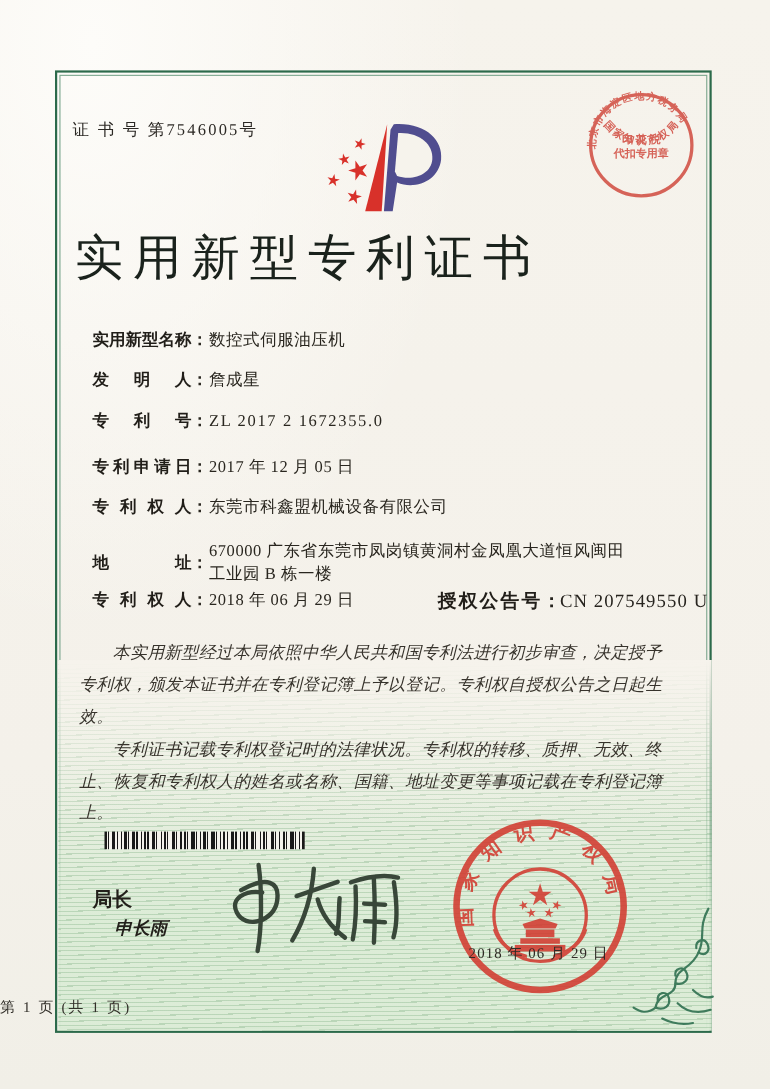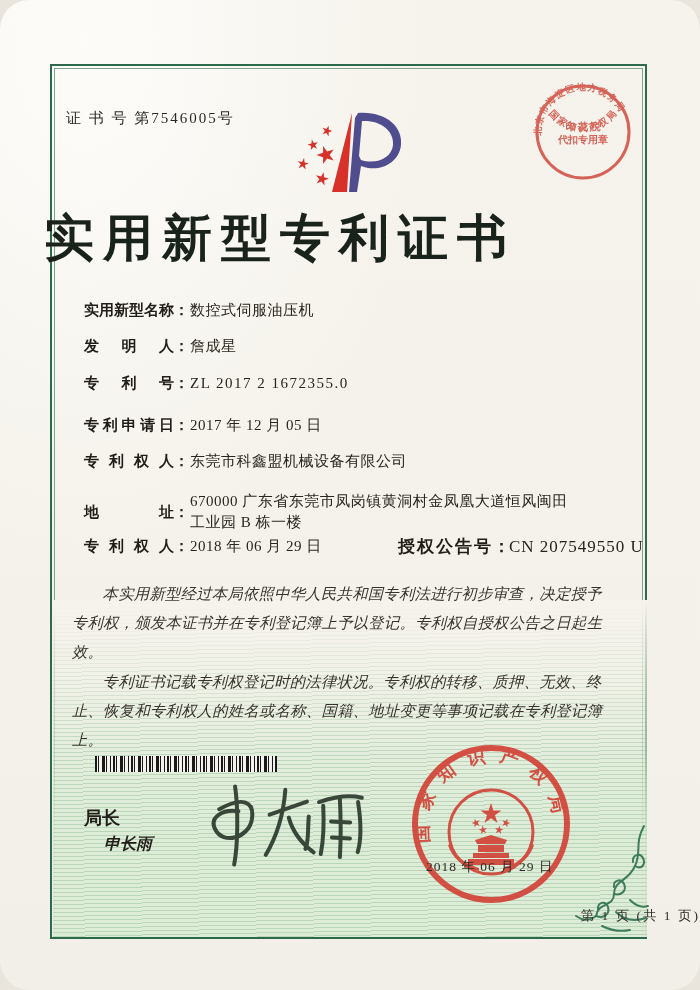--- a/index.html
+++ b/index.html
@@ -1,31 +1,31 @@
 <!DOCTYPE html>
 <html><head>
 <meta charset="utf-8">
 <style>
   html,body{margin:0;padding:0;background:#e9e5dc;}
   .page{position:relative;width:700px;height:990px;margin:0 auto;overflow:hidden;
     background:radial-gradient(ellipse at 12% 4%, #fdfcf9 0%, rgba(253,252,249,0) 40%),
                linear-gradient(180deg,#f6f3ec 0%,#f4f1ea 70%,#f1efe7 100%);
-    font-family:"Liberation Serif","DejaVu Serif",serif;color:#27241f;border-radius:29px;}
+    font-family:"Liberation Serif","DejaVu Serif",serif;color:#27241f;}
   .frame{position:absolute;left:50px;top:64px;width:597px;height:875px;
     border:2.5px solid #2c6a4b;box-sizing:border-box;}
   .frame-inner{position:absolute;left:2px;top:2px;right:2px;bottom:2px;
     border:1.5px solid #7ba68d;}
   .guilloche{position:absolute;left:53px;top:600px;width:594px;height:337px;z-index:1;
     background:
       linear-gradient(180deg, rgba(246,243,236,1) 0%, rgba(246,243,236,0) 45%),
       repeating-linear-gradient(179deg, rgba(106,162,112,0.30) 0px, rgba(106,162,112,0.30) 1px, rgba(255,255,255,0) 1px, rgba(255,255,255,0) 4px),
       linear-gradient(180deg, rgba(228,241,224,0.1) 0%, rgba(219,236,214,0.95) 70%);}
   .cert-no{position:absolute;left:66px;top:109px;font-size:15px;letter-spacing:2px;color:#2c2925;z-index:2;}
-  .title{position:absolute;left:0;width:560px;top:205px;text-align:center;font-size:50px;
-    font-weight:bold;letter-spacing:9px;color:#1a221c;z-index:2;}
+  .title{position:absolute;left:0;width:560px;top:205px;text-align:center;font-size:44px;
+    font-weight:normal;letter-spacing:9px;color:#1a221c;z-index:2;}
   .logo{position:absolute;left:280px;top:100px;z-index:2;}
   .field-row{position:absolute;left:84px;display:flex;align-items:center;font-size:15px;
     color:#29261f;z-index:2;line-height:21px;}
   .field-label{display:inline-block;width:90px;text-align:justify;text-align-last:justify;
     font-weight:600;color:#211e19;}
   .field-colon{width:16px;font-weight:600;}
   .field-value{letter-spacing:0.5px;white-space:pre-line;max-width:430px;}
   .grant-no{position:absolute;left:398px;display:flex;font-size:17px;z-index:2;line-height:21px;}
   .grant-no .field-label{width:auto;letter-spacing:2px;text-align-last:auto;}
   .paras{position:absolute;left:72px;top:579px;width:532px;z-index:2;}
@@ -34,21 +34,21 @@
   .barcode{position:absolute;left:95px;top:756px;width:182px;height:16px;z-index:2;
     background:repeating-linear-gradient(90deg,#191919 0 2px,#f4f2ec 2px 3px,#191919 3px 4px,#f4f2ec 4px 7px,#191919 7px 10px,#f4f2ec 10px 11px,#191919 11px 12px,#f4f2ec 12px 15px,#191919 15px 16px,#f4f2ec 16px 18px);}
   .director-title{position:absolute;left:84px;top:806px;font-size:18px;font-weight:600;z-index:2;color:#23201b;}
   .director-name{position:absolute;left:104px;top:834px;font-size:16px;font-weight:600;z-index:2;color:#23201b;font-style:italic;}
   .signature{position:absolute;left:192px;top:772px;z-index:3;}
   .seal{position:absolute;left:405px;top:738px;z-index:4;}
   .seal-date{position:absolute;left:426px;top:858px;font-size:13.5px;letter-spacing:1px;
     color:#2e2a25;z-index:5;}
   .tax-stamp{position:absolute;left:531px;top:80px;z-index:3;}
   .flourish{position:absolute;left:572px;top:822px;z-index:2;}
-  .footer{position:absolute;left:0;width:700px;top:907px;text-align:right;font-size:13.5px;
+  .footer{position:absolute;left:0;width:700px;top:907px;text-align:left;font-size:13.5px;
     letter-spacing:2px;color:#33302a;z-index:2;}
 </style>
 </head>
 <body>
 
 <div class="page">
 
   <div class="frame">
     <div class="frame-inner"></div>
   </div>

